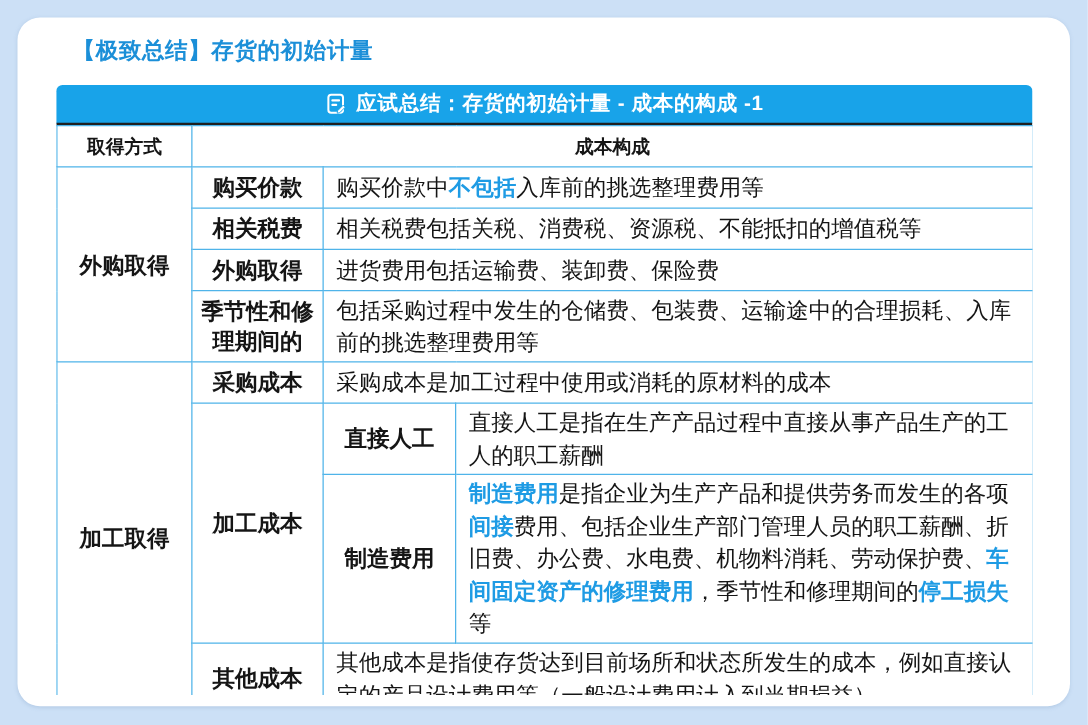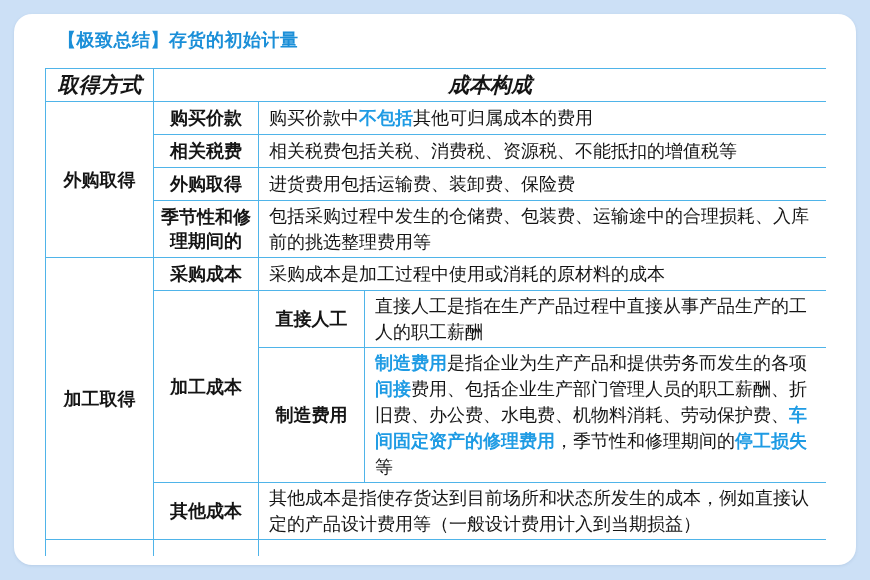--- a/index.html
+++ b/index.html
@@ -76,59 +76,69 @@
   }
   td.desc {
     text-align: left;
     padding: 2px 10px;
     line-height: 26px;
     font-weight: 500;
   }
   td.head {
     text-align: center;
     font-weight: 700;
-    font-size: 21px;
-    font-style: italic;
+    font-size: 15px;
   }
   .hl { color: var(--highlight_blue); font-weight: bold; }
   tr.h33 { height: 33px; }
   tr.h53 { height: 53px; }
   tr.h54 { height: 54px; }
   tr.h110 { height: 110px; }
   tr.h52 { height: 52px; }
   tr.filler { height: 40px; }
 </style>
 </head>
 <body>
 
 <div class="card">
 
   <div class="doc-title">【极致总结】存货的初始计量</div>
 
   <div class="table-wrap">
 
+    <div class="bar">
+      <span>
+        <svg width="18" height="18" viewBox="0 0 20 20" fill="none">
+          <rect x="3" y="2" width="13" height="16" rx="2.5" stroke="#ffffff" stroke-width="1.8"></rect>
+          <line x1="6.5" y1="7" x2="12.5" y2="7" stroke="#ffffff" stroke-width="1.8" stroke-linecap="round"></line>
+          <line x1="6.5" y1="11" x2="10" y2="11" stroke="#ffffff" stroke-width="1.8" stroke-linecap="round"></line>
+          <path d="M11.2 16.2 L16.2 11.2 L18 13 L13 18 L10.8 18.4 Z" fill="#ffffff" stroke="#18a3e9" stroke-width="0.8"></path>
+        </svg>
+      </span>
+      <span>应试总结：存货的初始计量 - 成本的构成 -1</span>
+    </div>
 
     <table>
       <colgroup>
         <col style="width:108px">
           <col style="width:105px">
           <col style="width:106px">
           <col style="width:462px">
       </colgroup>
 
       <tbody>
           <tr class="h33">
         <td class="head">取得方式</td>
         <td class="head" colspan="3">成本构成</td>
       </tr>
 
       <tr class="h33">
         <td class="label" rowspan="4">外购取得</td>
         <td class="label">购买价款</td>
-        <td class="desc" colspan="2"><span>购买价款中</span><span class="hl">不包括</span><span>其他可归属成本的费用</span></td>
+        <td class="desc" colspan="2"><span>购买价款中</span><span class="hl">不包括</span><span>入库前的挑选整理费用等</span></td>
       </tr>
 
       <tr class="h33">
         <td class="label">相关税费</td>
         <td class="desc" colspan="2"><span>相关税费包括关税、消费税、资源税、不能抵扣的增值税等</span></td>
       </tr>
 
       <tr class="h33">
         <td class="label">外购取得</td>
         <td class="desc" colspan="2"><span>进货费用包括运输费、装卸费、保险费</span></td>

